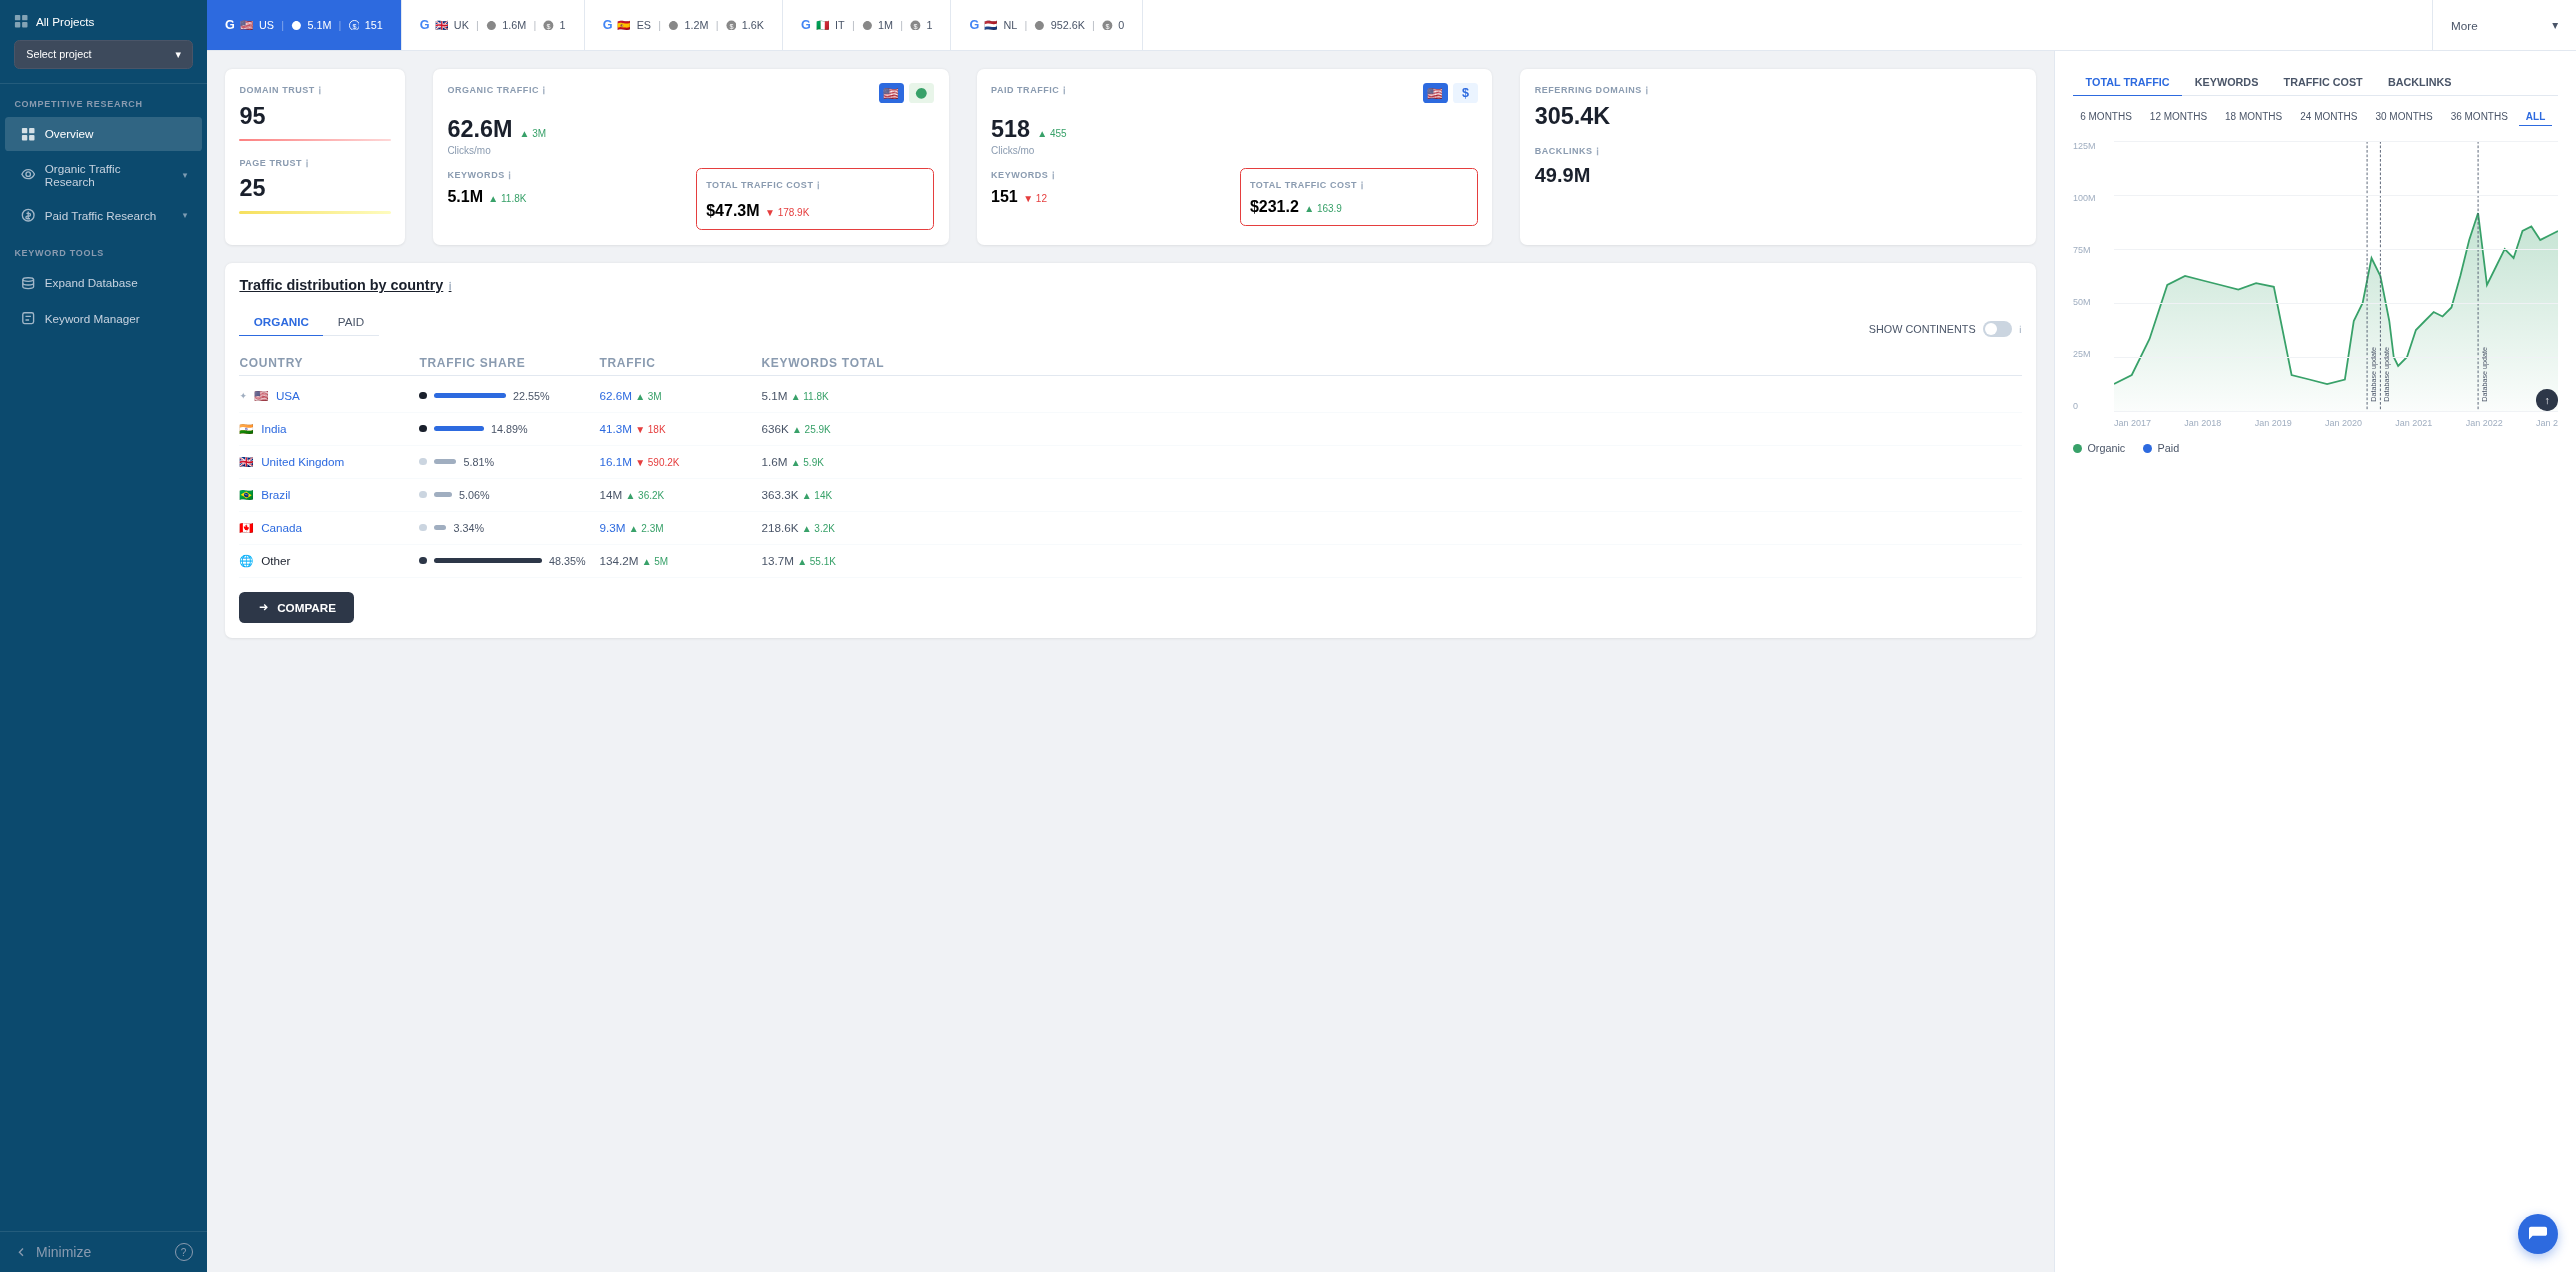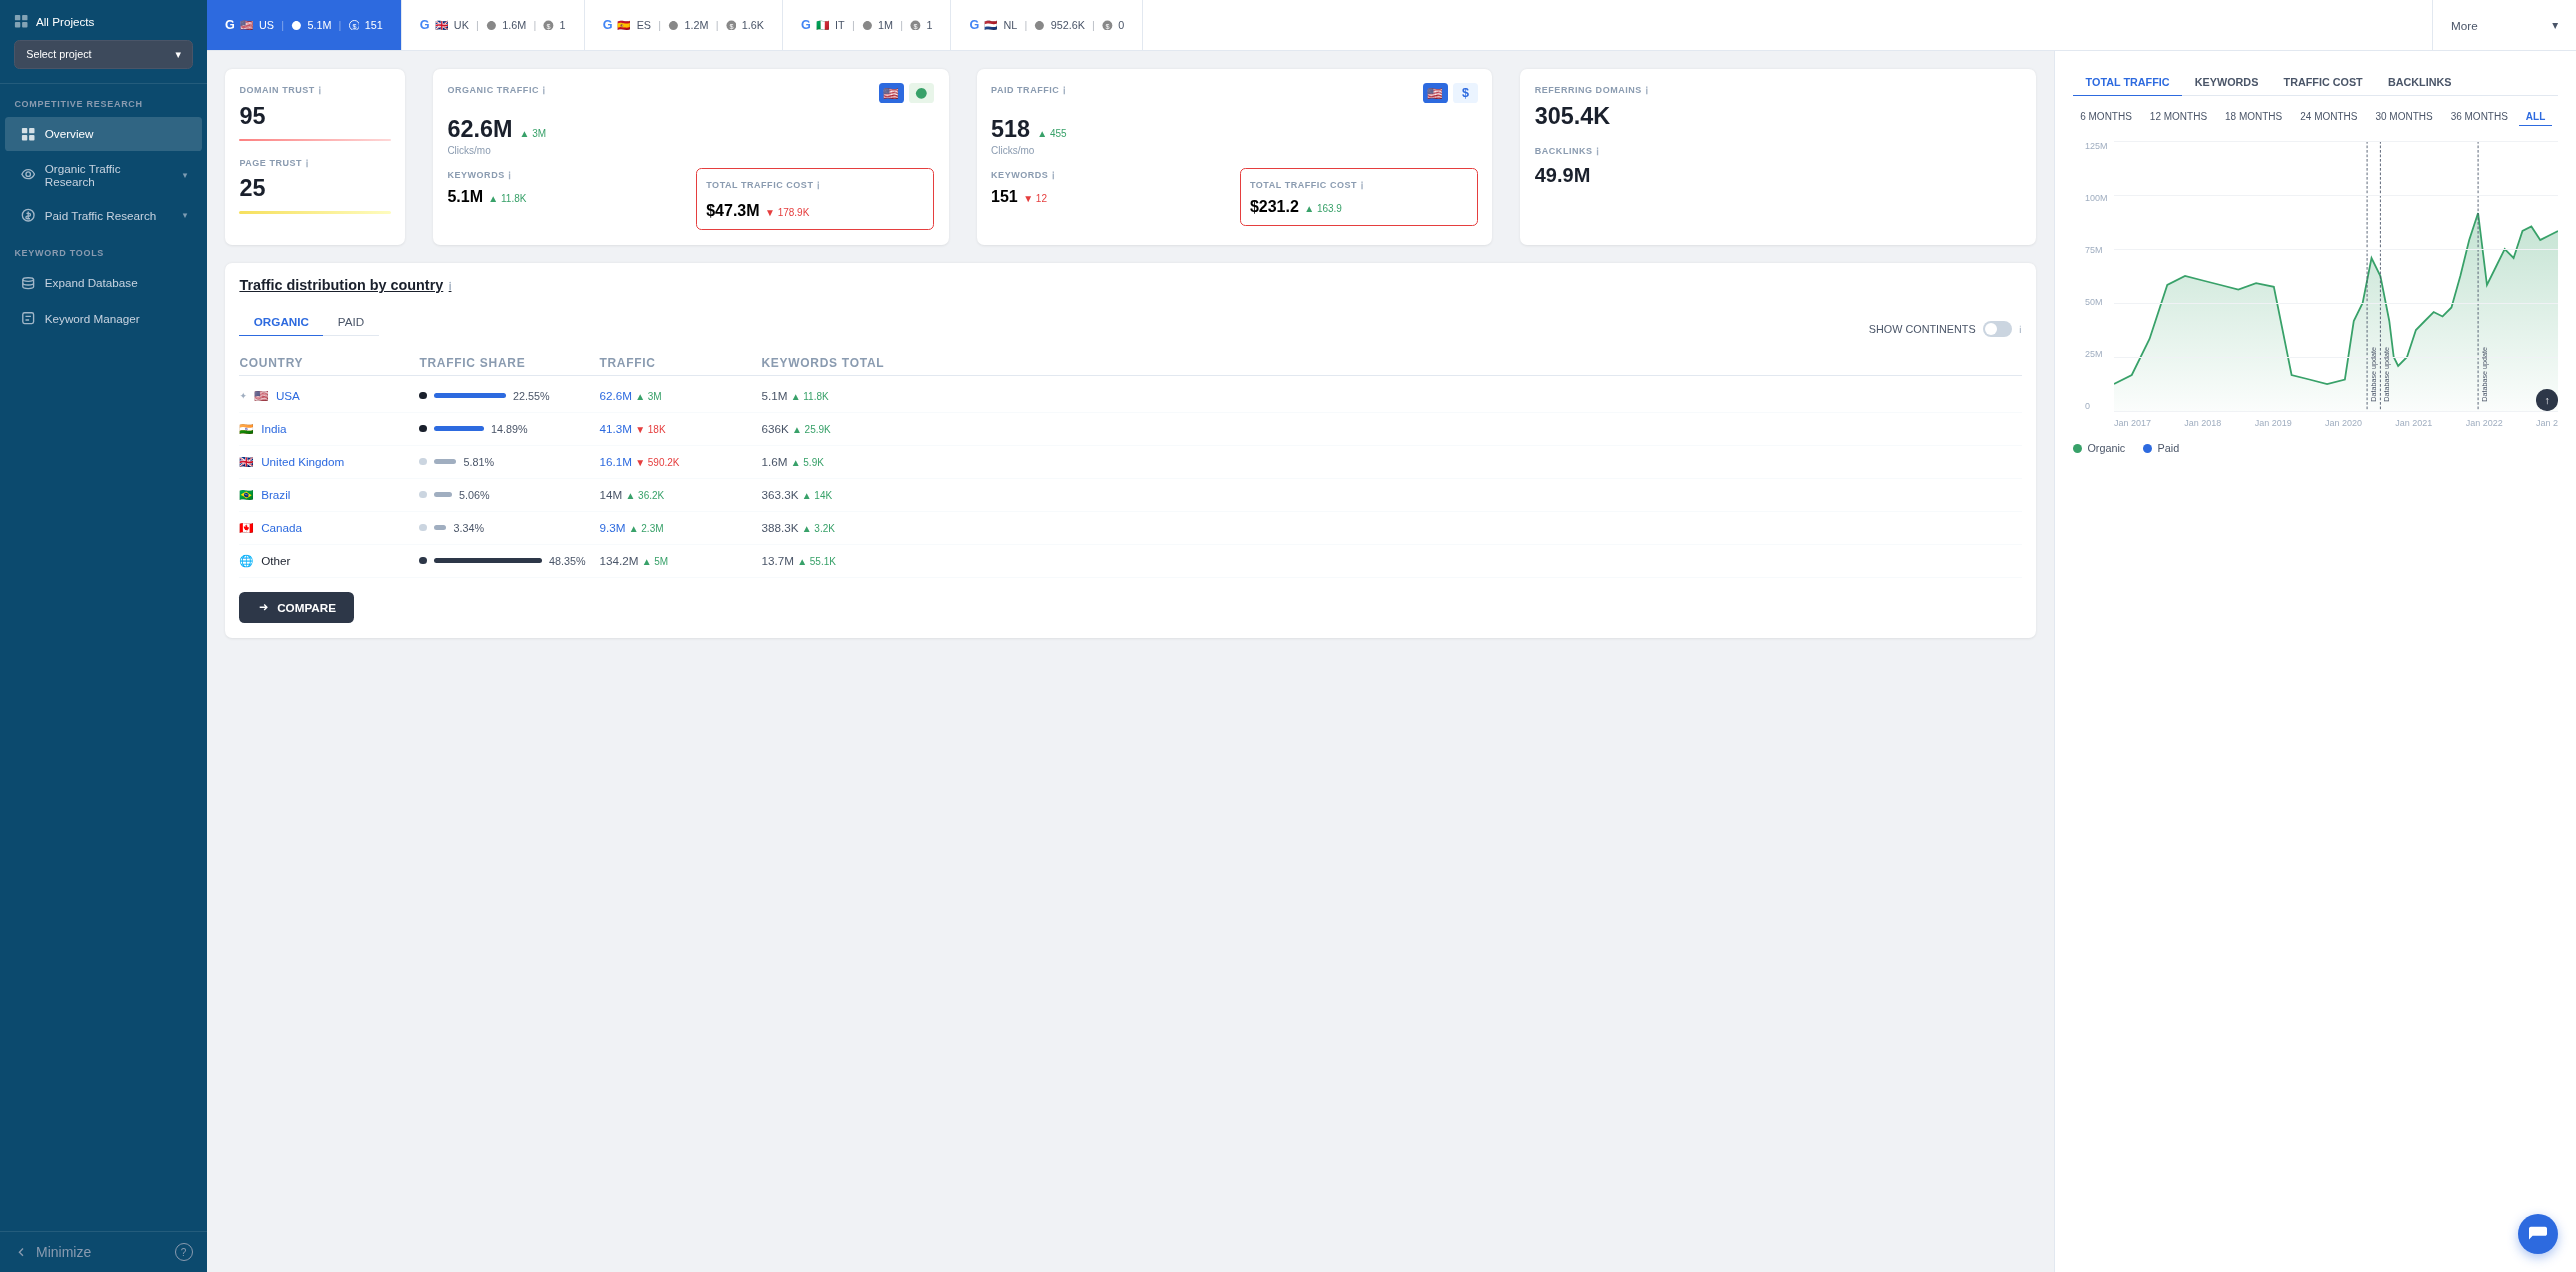--- a/index.html
+++ b/index.html
@@ -84,21 +84,21 @@
 
     .chart-tabs { display: flex; border-bottom: 0.9px solid #e2e8f0; margin-bottom: 10.8px; }
     .chart-tab { padding: 7.2px 12.6px; font-size: 10.8px; cursor: pointer; color: #4a5568; border-bottom: 1.8px solid transparent; margin-bottom: -0.9px; font-weight: 600; }
     .chart-tab.active { color: #2d6adf; border-bottom-color: #2d6adf; }
 
     .time-tabs { display: flex; gap: 3.6px; margin-bottom: 14.4px; }
     .time-tab { padding: 3.6px 7.2px; font-size: 10px; cursor: pointer; color: #4a5568; border-radius: 3.6px; }
     .time-tab.active { color: #2d6adf; font-weight: 700; border-bottom: 1.8px solid #2d6adf; border-radius: 0; }
 
     .chart-area { position: relative; height: 270px; }
-    .chart-y-labels { position: absolute; left: 12px; top: 0; height: 100%; display: flex; flex-direction: column; justify-content: space-between; font-size: 9px; color: #a0aec0; width: 36px; }
+    .chart-y-labels { position: absolute; left: 0; top: 0; height: 100%; display: flex; flex-direction: column; justify-content: space-between; font-size: 9px; color: #a0aec0; width: 36px; }
     .chart-body { position: absolute; left: 41px; right: 0; top: 0; height: 100%; }
     .chart-grid-line { position: absolute; left: 0; right: 0; border-top: 0.9px solid #f0f2f5; }
     .chart-x-labels { display: flex; justify-content: space-between; font-size: 9px; color: #a0aec0; padding-left: 41px; margin-top: 7.2px; }
 
     .chart-svg { width: 100%; height: 100%; }
 
     .chart-legend { display: flex; gap: 18px; margin-top: 14.4px; }
     .legend-item { display: flex; align-items: center; gap: 5.4px; font-size: 10.8px; color: #4a5568; }
     .legend-dot { width: 9px; height: 9px; border-radius: 50%; }
     .legend-dot-green { background: #38a169; }
@@ -532,21 +532,21 @@
           <div class="bar-container">
             <div class="bar-dot" style="background:#cbd5e0;"></div>
             <div class="bar" style="width:12.6px;background:#a0aec0;"></div>
             <span class="pct">3.34%</span>
           </div>
           <div>
             <span class="traffic-val">9.3M</span>
             <span class="stat-change-up" style="font-size:10px;">▲ 2.3M</span>
           </div>
           <div>
-            <span class="kw-val">388.3K</span>
+            <span class="kw-val">218.6K</span>
             <span class="stat-change-up" style="font-size:10px;">▲ 3.2K</span>
           </div>
         </div>
 
         <div class="table-row">
           <div class="country-cell" style="color:#1a202c;">
             <span>🌐</span>
             <span>Other</span>
           </div>
           <div class="bar-container">

